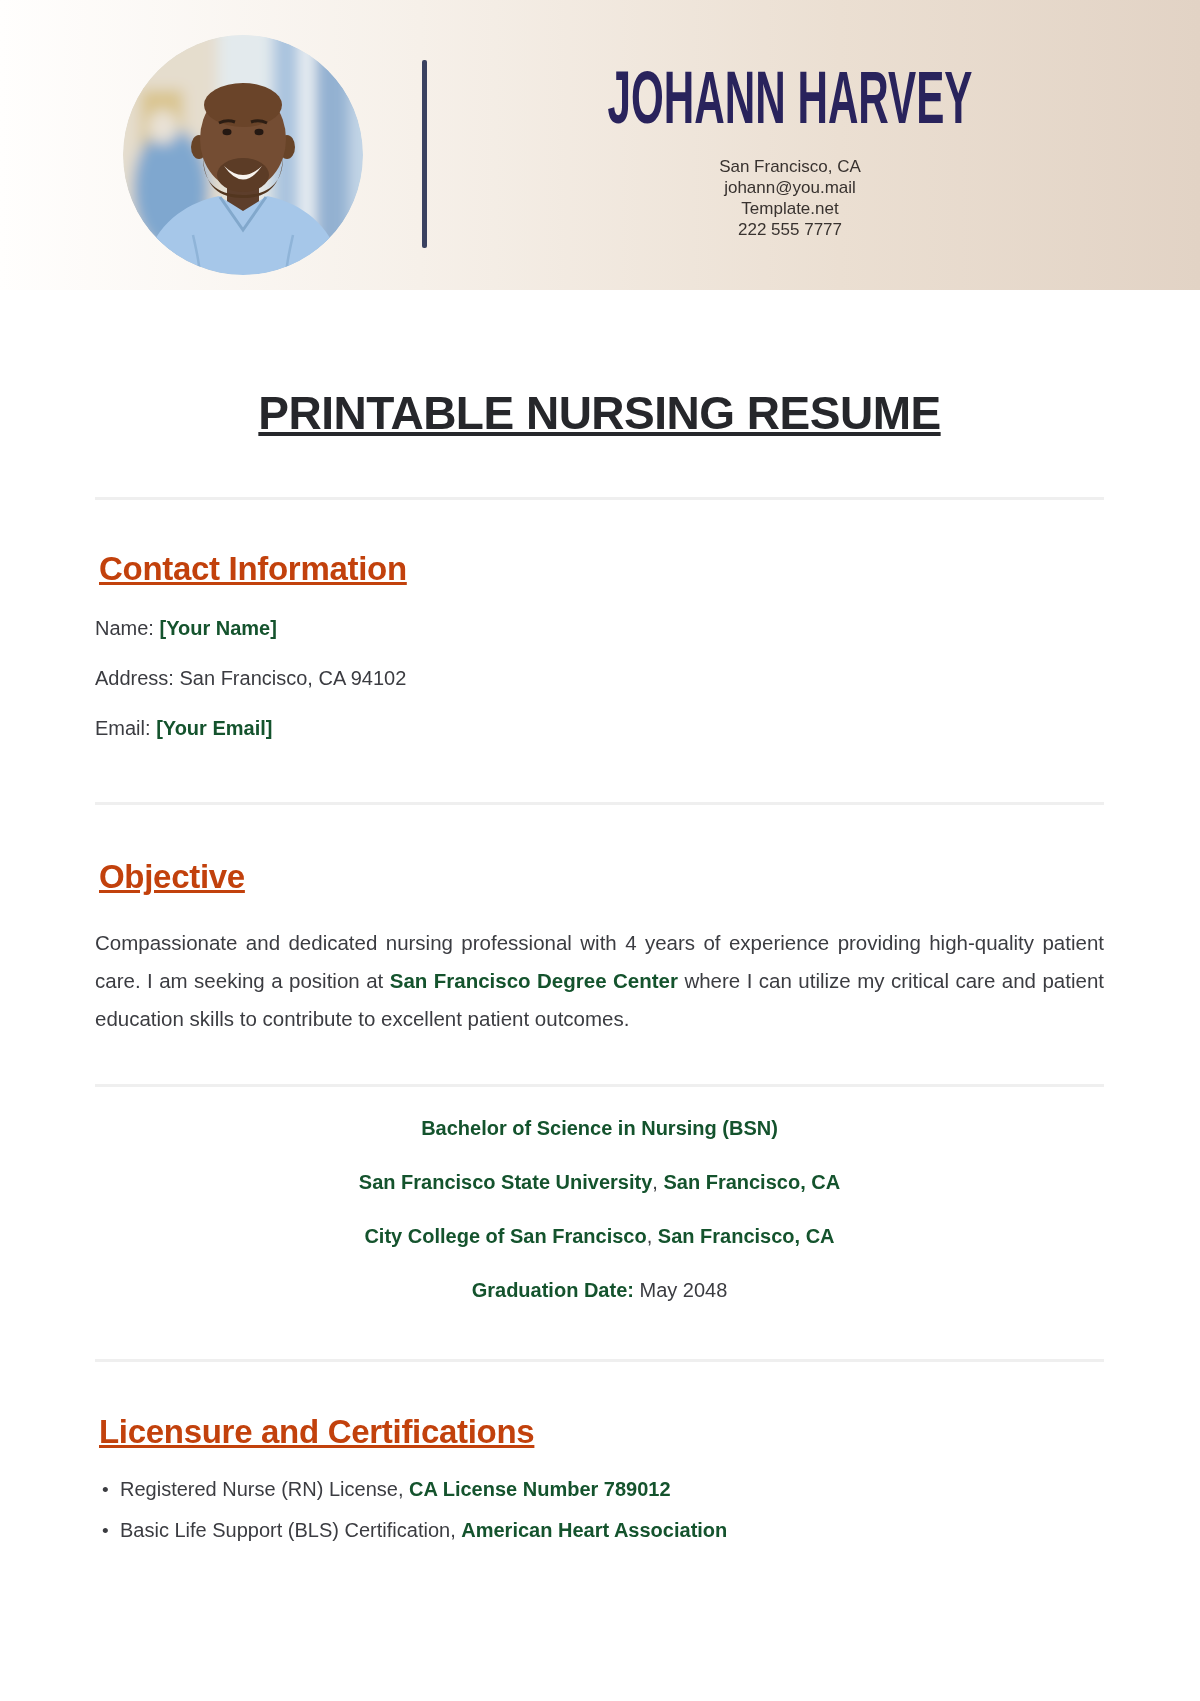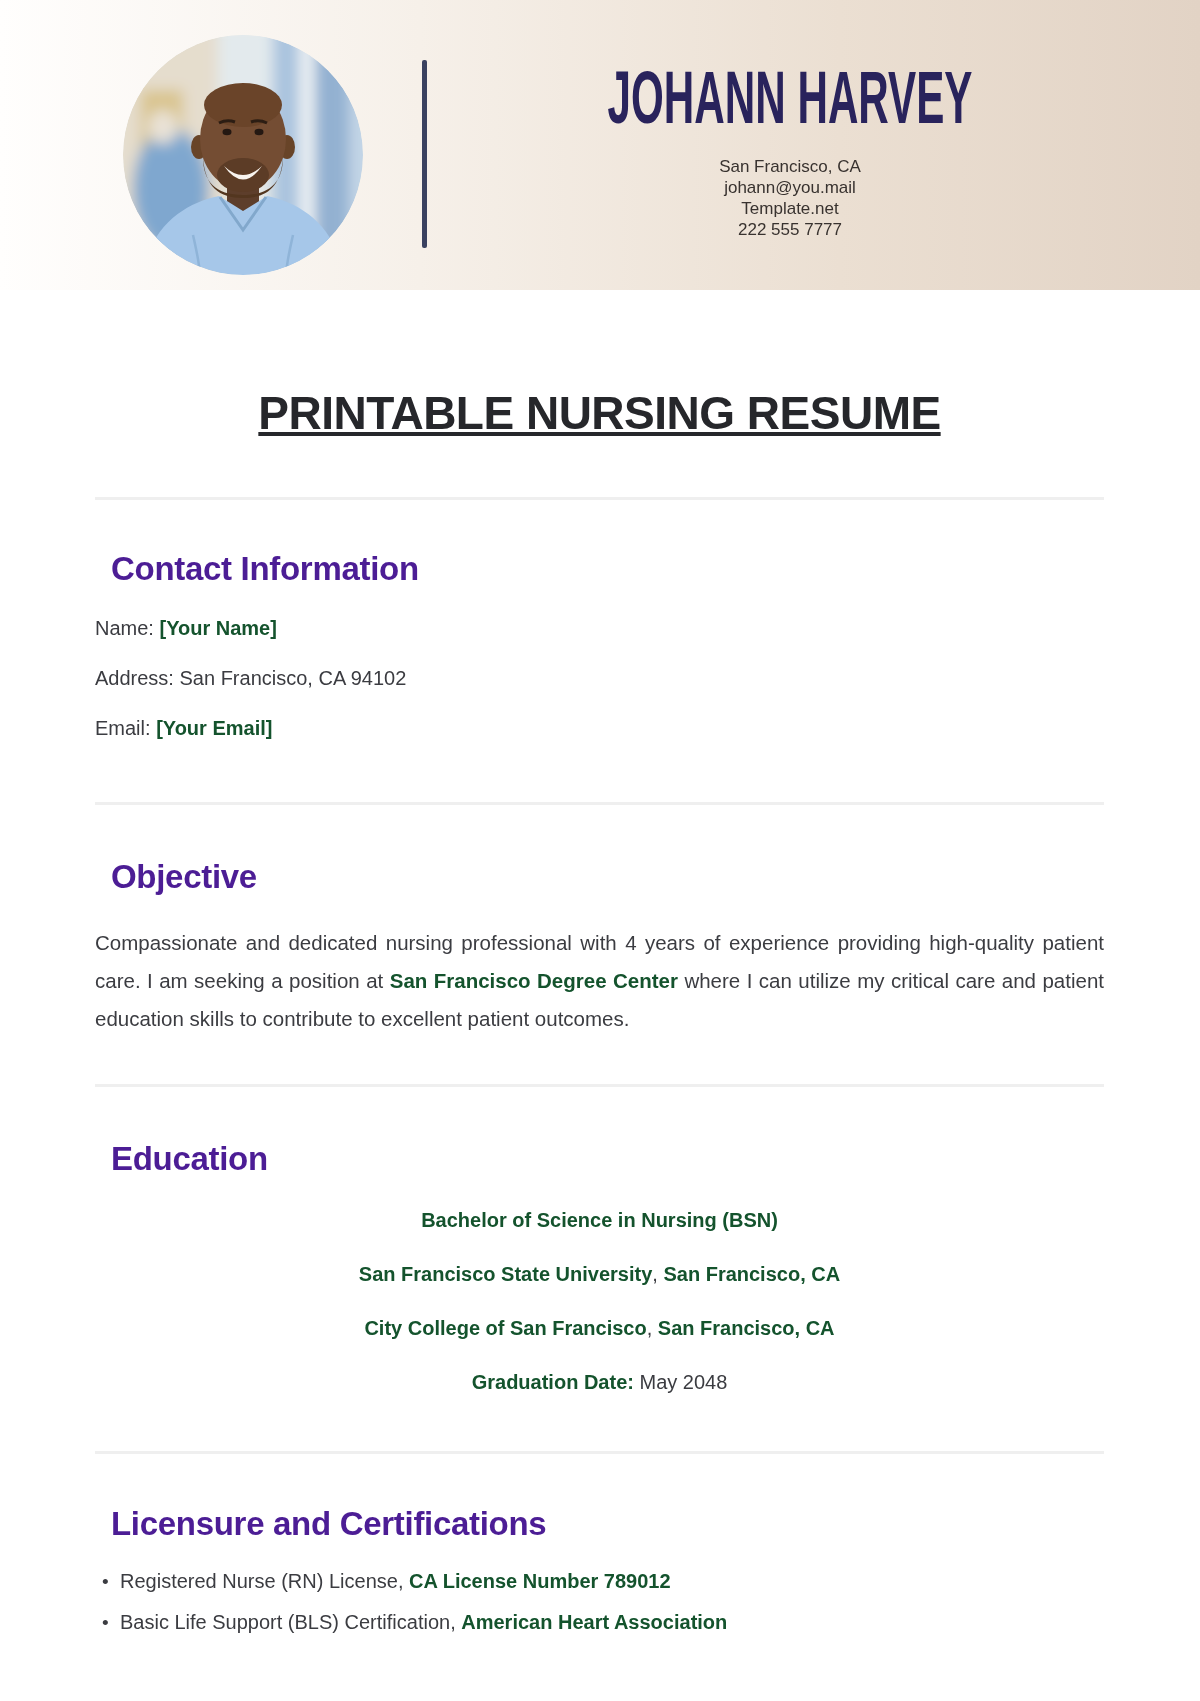--- a/index.html
+++ b/index.html
@@ -33,22 +33,23 @@
   .page-title{
     margin:96px 0 0;text-align:center;font-size:46px;line-height:55px;
     font-weight:bold;color:#26272b;letter-spacing:-0.5px;text-decoration:underline;
   }
   .rule{height:3px;background:#efefef;border:none;}
   .rule-1{margin-top:56px;}
   .rule-2{margin-top:63px;}
   .rule-3{margin-top:46px;}
   .rule-4{margin-top:50px;}
   h2{
-    margin:16px;font-size:33px;line-height:40px;font-weight:bold;color:#4c1d95;
+    margin:4px;font-size:33px;line-height:40px;font-weight:bold;color:#c2410c;
     letter-spacing:-0.3px;
+    text-decoration:underline;
   }
   .h-contact{margin-top:49px;}
   .h-objective{margin-top:52px;}
   .h-education{margin-top:52px;}
   .h-licensure{margin-top:50px;}
   .contact-line{margin:28px 0 0;font-size:20px;line-height:22px;color:#3b3c41;}
   .b{font-weight:bold;color:#14532d;}
   .para{
     margin:27px 0 0;font-size:20.5px;line-height:38px;color:#3b3c41;
     text-align:justify;
@@ -151,21 +152,20 @@
 
   <h2 class="h-objective">Objective</h2>
   <p class="para">
     <span>Compassionate and dedicated nursing professional with 4 years of experience providing high-quality patient care. I am seeking a position at</span>
     <span class="b">San Francisco Degree Center</span>
     <span>where I can utilize my critical care and patient education skills to contribute to excellent patient outcomes.</span>
   </p>
 
   <div class="rule rule-3"></div>
 
-  <h2 class="h-education">Education</h2>
   <div class="edu">
     <p><span class="b">Bachelor of Science in Nursing (BSN)</span></p>
     <p><span class="b">San Francisco State University</span><span>,</span>
       <span class="b">San Francisco, CA</span></p>
     <p><span class="b">City College of San Francisco</span><span>,</span>
       <span class="b">San Francisco, CA</span></p>
     <p><span class="b">Graduation Date:</span>
       <span>May 2048</span></p>
   </div>
 

